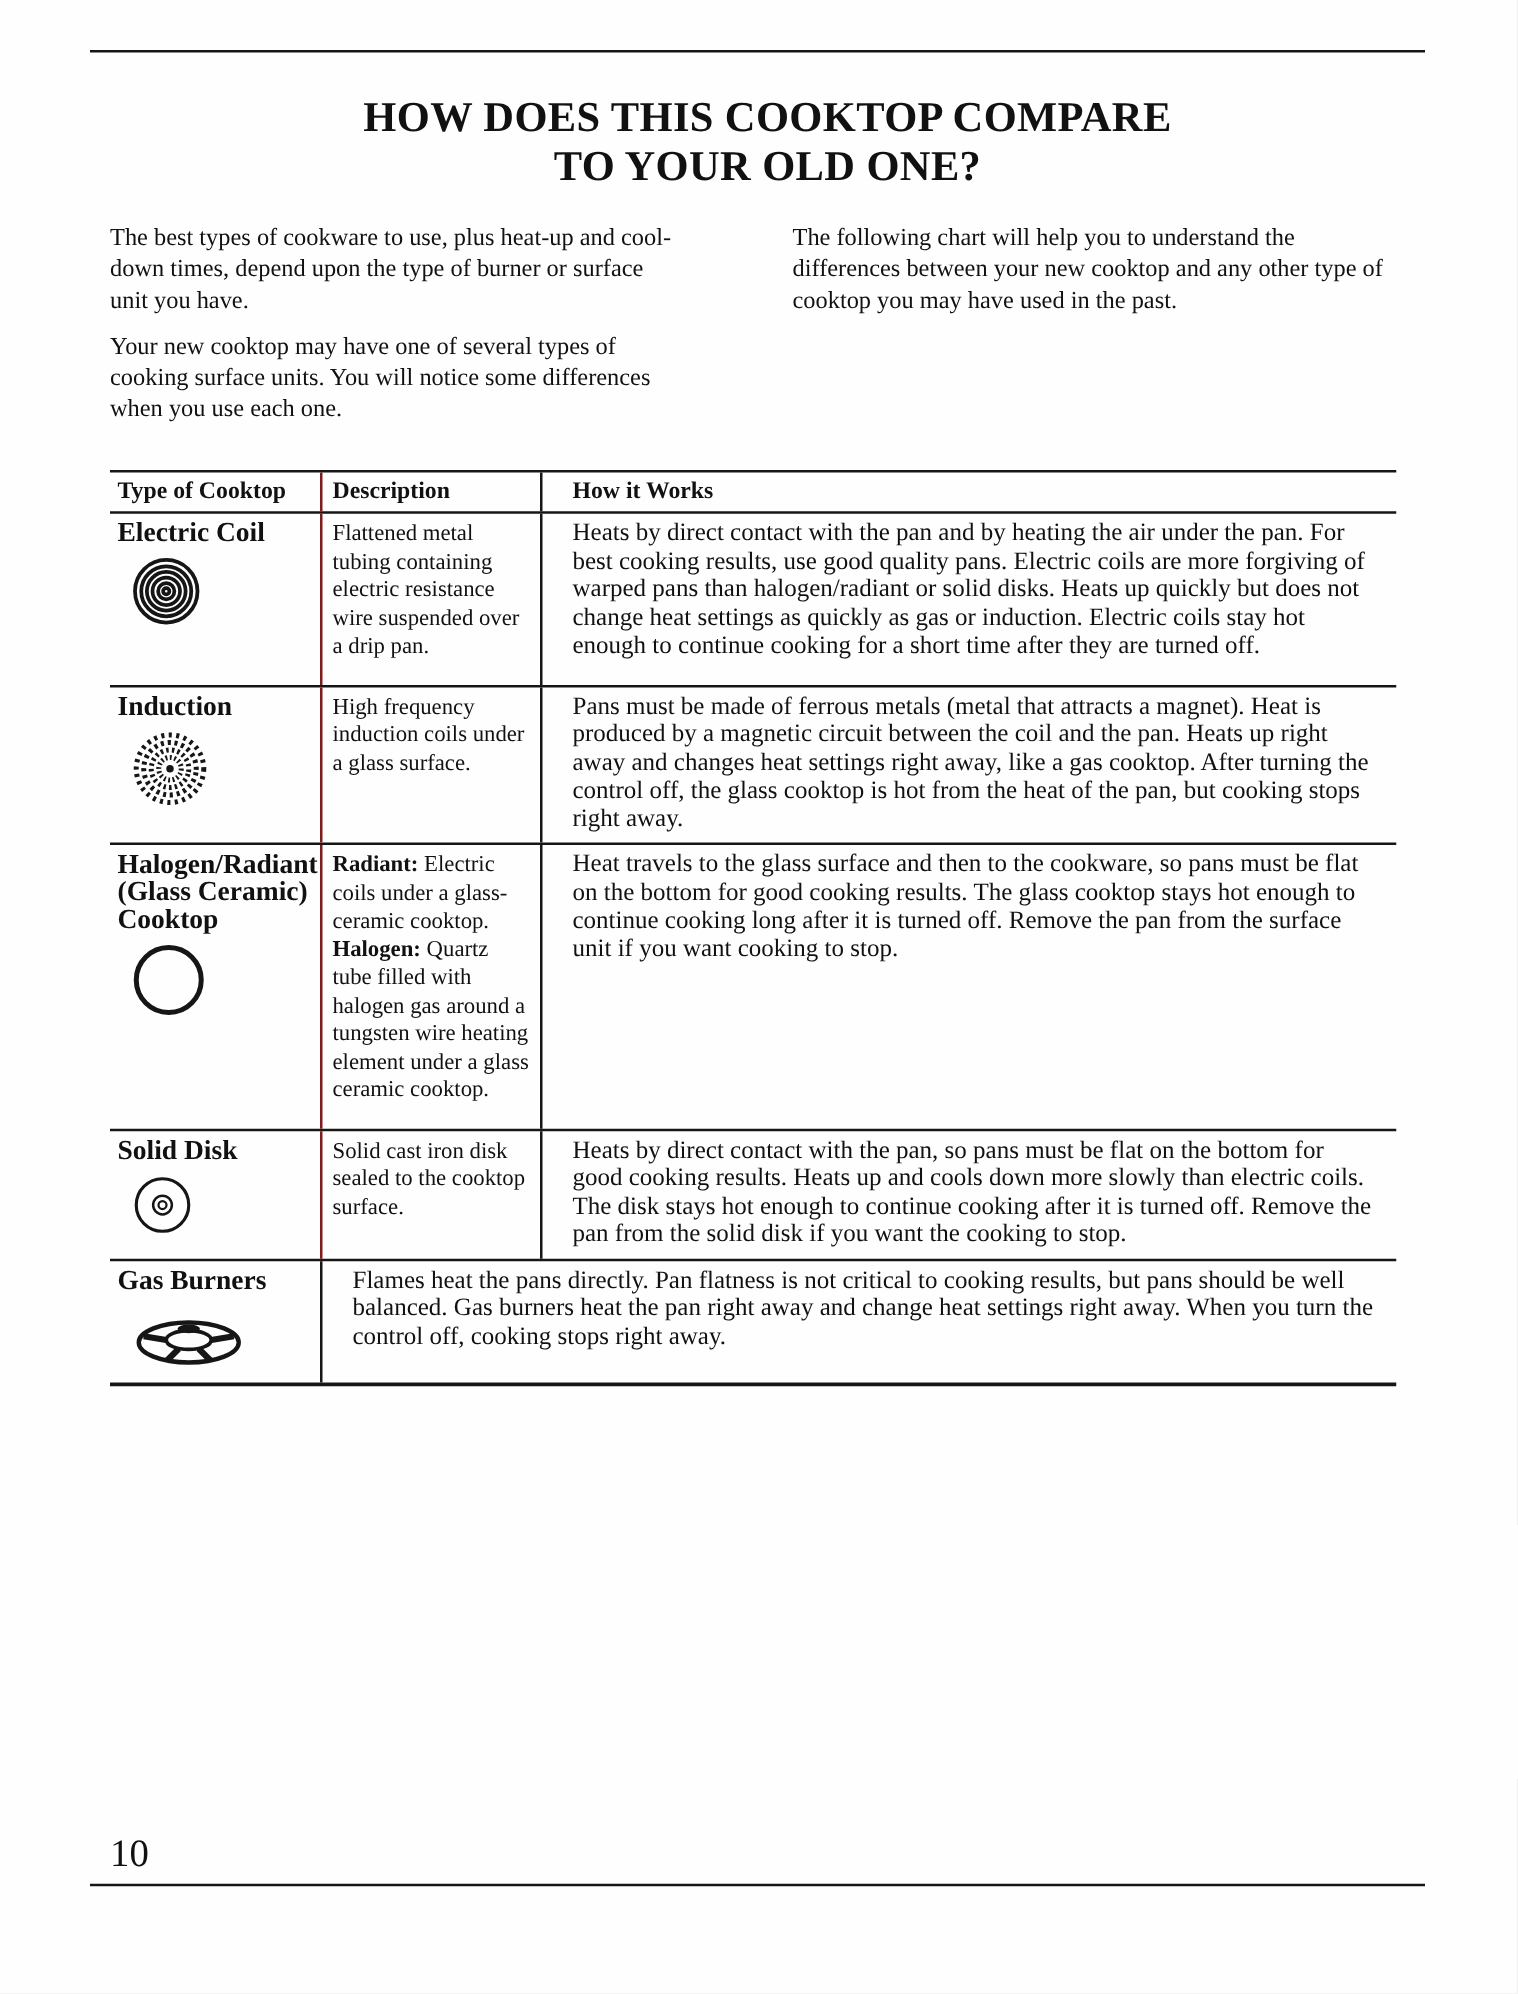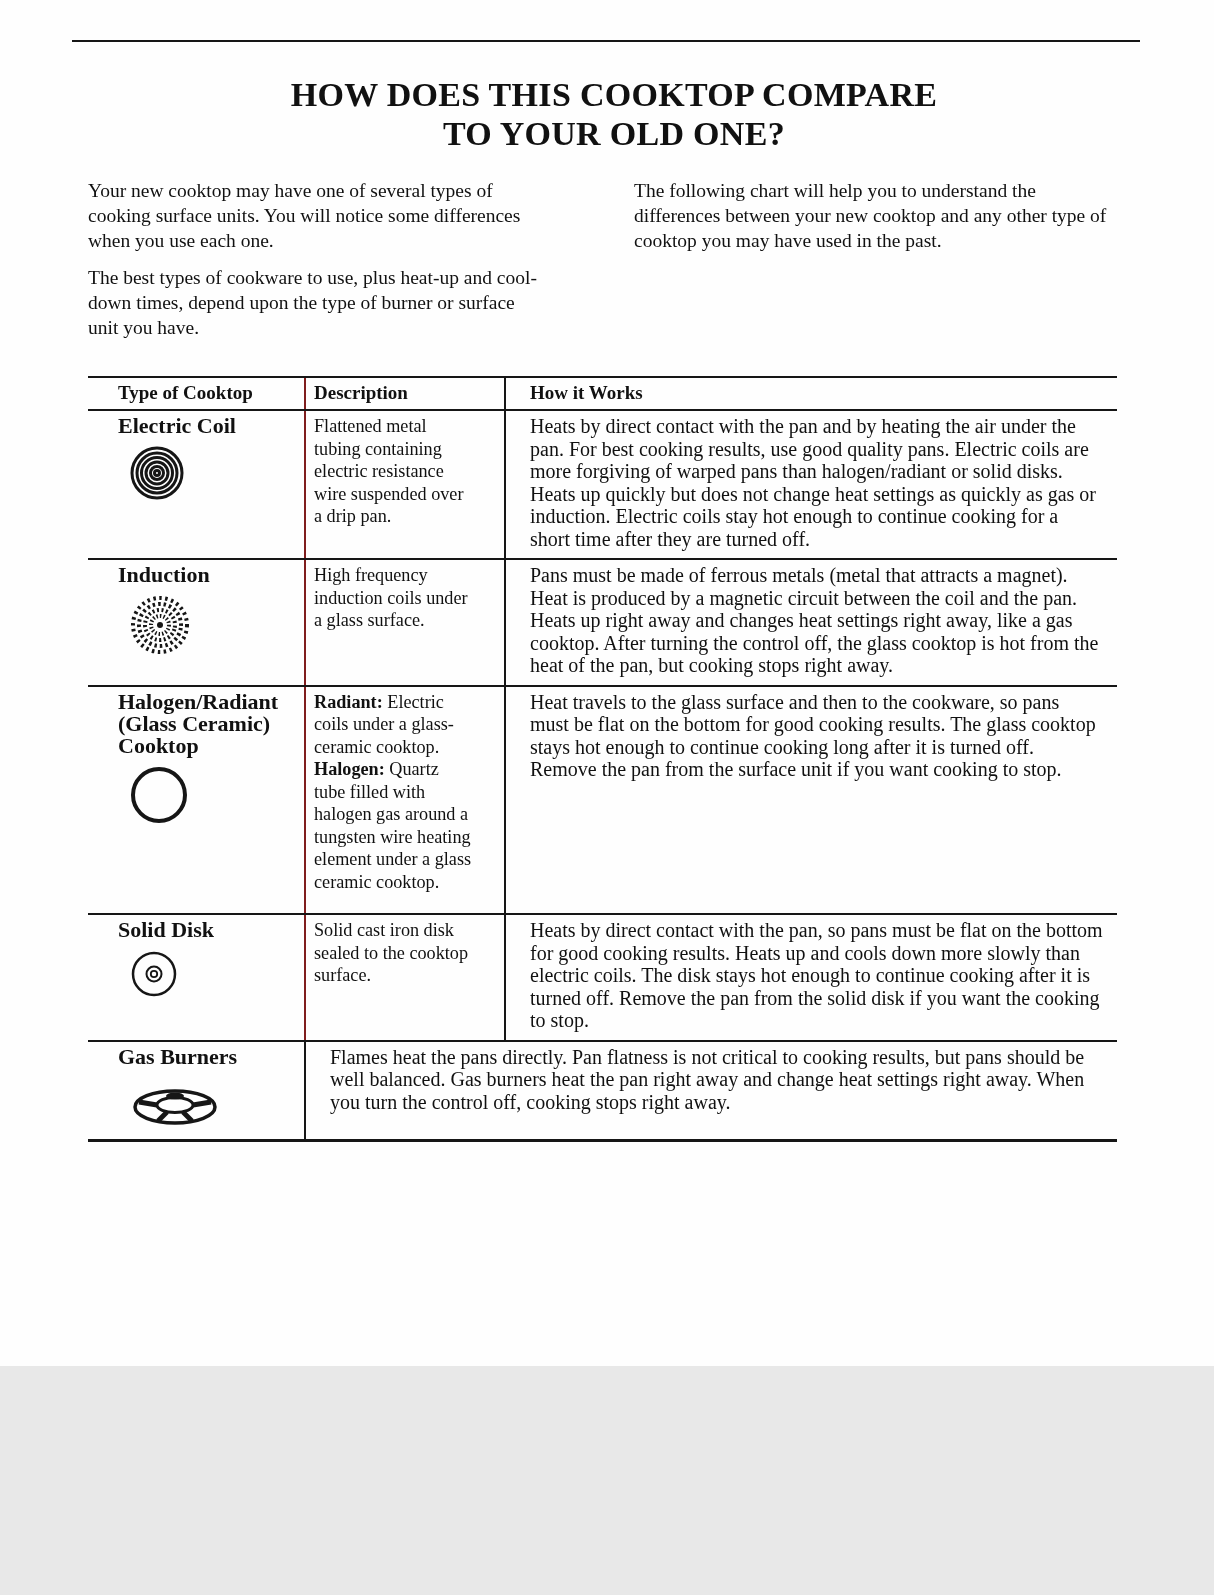--- a/index.html
+++ b/index.html
@@ -1,31 +1,31 @@
 <!DOCTYPE html>
 <html><head>
 <meta charset="utf-8">
 <style>
   html,body{margin:0;padding:0;background:#e8e8e8;}
   .page{
-    width:1214px;height:1366px;position:relative;background:#fefefe;
+    width:1214px;height:1595px;position:relative;background:#fefefe;
     margin:0 auto;font-family:"Liberation Serif","DejaVu Serif",serif;color:#111;
     overflow:hidden;
   }
   .top-rule{position:absolute;top:40px;left:72px;width:1068px;height:2px;background:#161616;}
   .content{padding:76px 74px 0 88px;}
   .title{margin:0;text-align:center;font-size:34px;line-height:1.14;letter-spacing:.3px;font-weight:bold;}
   .intro{display:flex;margin-top:24px;}
   .intro-left{width:458px;}
   .intro-right{width:478px;margin-left:88px;}
   .intro p{margin:0 0 12px;font-size:19.5px;line-height:25px;}
   .cooktop-table{margin-top:24px;width:1029px;border-top:2.5px solid #161616;border-bottom:3.5px solid #161616;}
   .trow{display:flex;border-bottom:2px solid #161616;}
   .trow:last-child{border-bottom:none;}
-  .tcell{box-sizing:border-box;margin-left:24px;}
+  .tcell{box-sizing:border-box;}
   .c1{width:168px;padding:4px 8px 8px 6px;}
   .c2{width:176px;border-left:2px solid #7f1d1d;padding:4px 8px 20px 8px;font-size:18.2px;line-height:22.5px;}
   .c3{flex:1;border-left:2px solid #161616;padding:4px 14px 8px 24px;font-size:20px;line-height:22.5px;}
   .thead .tcell{font-weight:bold;font-size:19px;padding-top:4px;padding-bottom:5px;}
   .rowtype{font-weight:bold;font-size:22px;line-height:22px;}
   .cdesc{margin:0;}
   .b{font-weight:bold;}
   .icon{display:block;margin:7px 0 0 10px;}
   .footer{position:absolute;left:72px;top:1466px;width:1068px;}
   .page-number{font-size:31px;padding-left:16px;line-height:34px;}
@@ -38,22 +38,22 @@
   <div class="top-rule"></div>
 
   <div class="content">
     <h1 class="title">
       <span>HOW DOES THIS COOKTOP COMPARE</span><br>
       <span>TO YOUR OLD ONE?</span>
     </h1>
 
     <div class="intro">
       <div class="intro-left">
+        <p>The best types of cookware to use, plus heat-up and cool-down times, depend upon the type of burner or surface unit you have.</p>
         <p>Your new cooktop may have one of several types of cooking surface units. You will notice some differences when you use each one.</p>
-        <p>The best types of cookware to use, plus heat-up and cool-down times, depend upon the type of burner or surface unit you have.</p>
       </div>
       <div class="intro-right">
         <p>The following chart will help you to understand the differences between your new cooktop and any other type of cooktop you may have used in the past.</p>
       </div>
     </div>
 
     <div class="cooktop-table">
 
       <div class="trow thead">
         <div class="tcell c1">Type of Cooktop</div>

